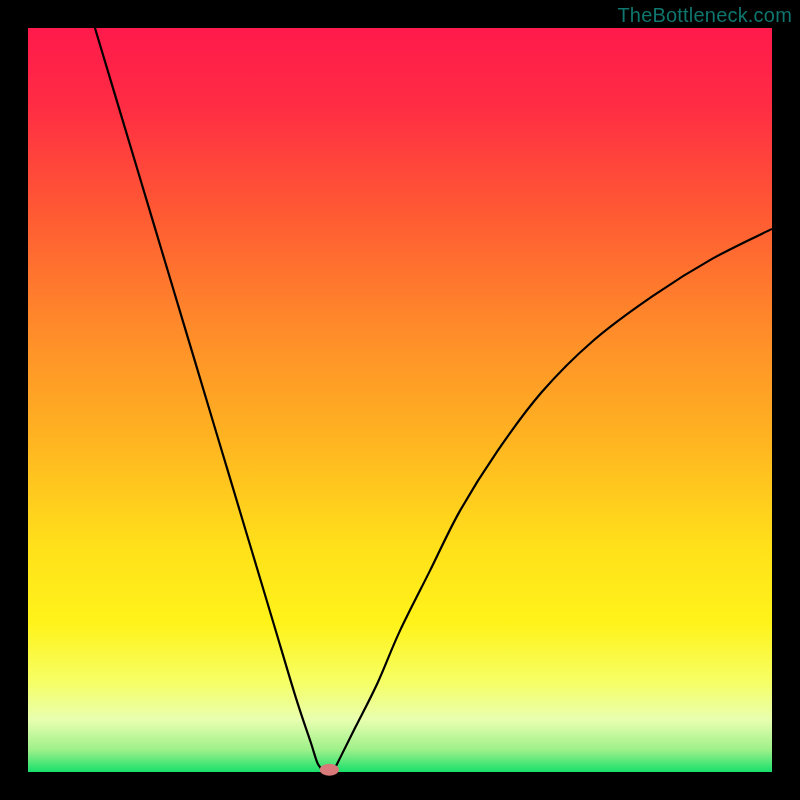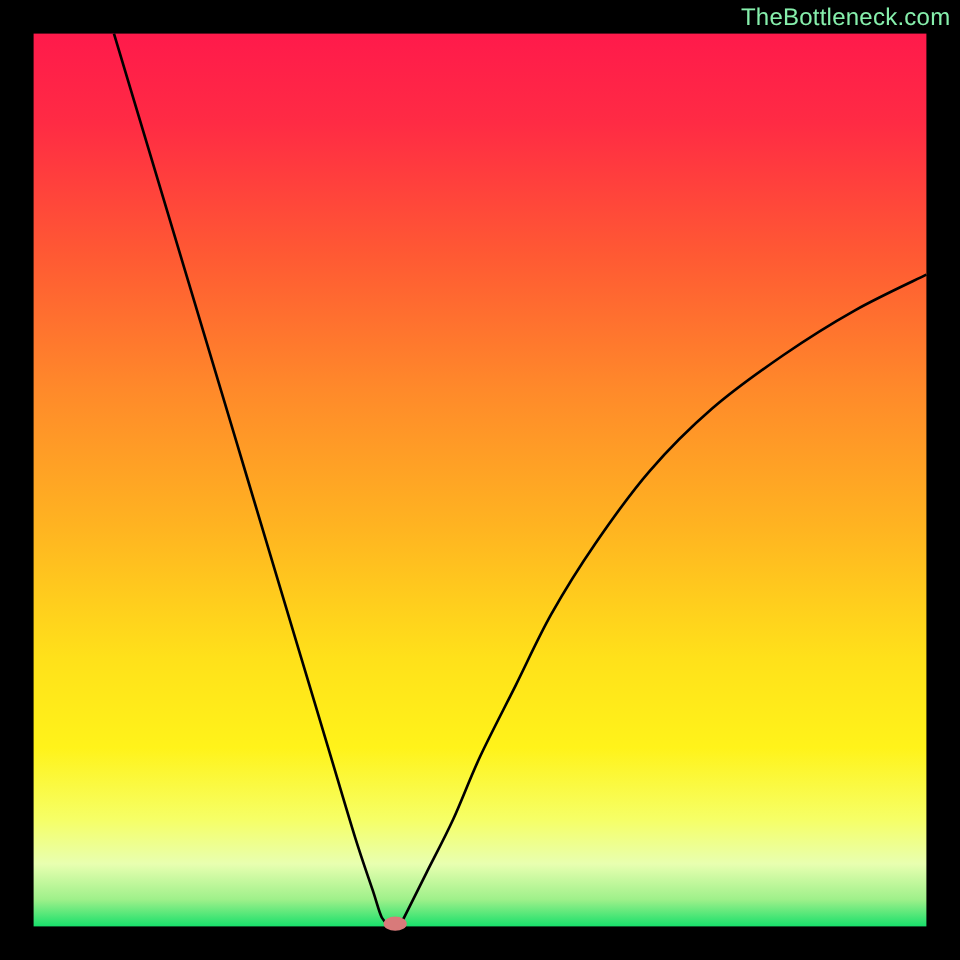--- a/index.html
+++ b/index.html
@@ -16,21 +16,21 @@
     width: 800px;
     height: 800px;
   }
   #chart-svg {
     display: block;
   }
   #watermark {
     position: absolute;
     top: 4px;
     right: 8px;
-    color: #86efac;
+    color: #0f766e;
     font-size: 20px;
     font-weight: 500;
     letter-spacing: 0.2px;
     font-family: Arial, Helvetica, sans-serif;
   }
 </style>
 </head>
 <body>
 
 <div id="chart-container">

